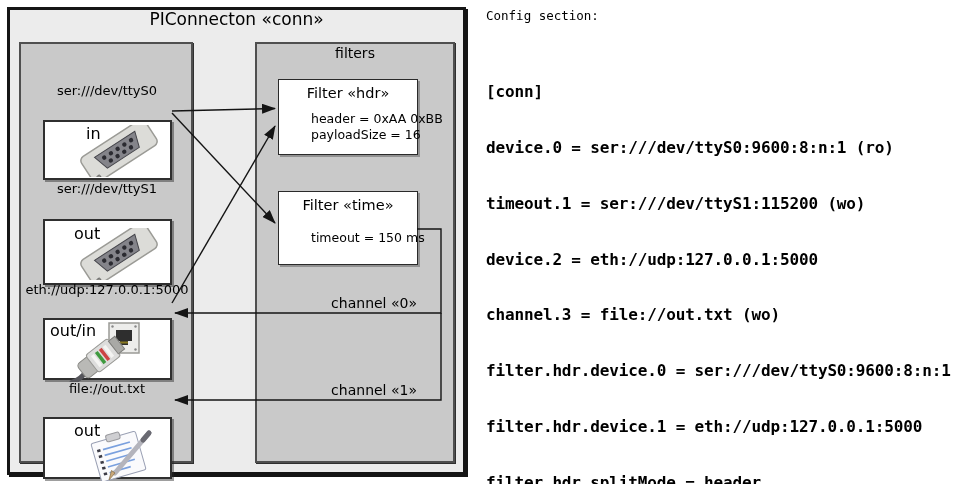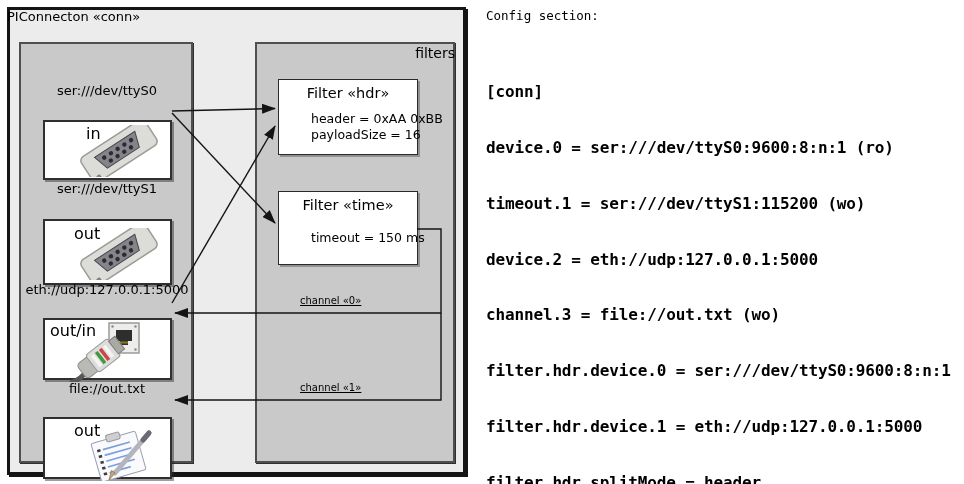--- a/index.html
+++ b/index.html
@@ -12,45 +12,45 @@
     position:relative;width:964px;height:484px;background:var(--page-bg);
     font-family:"DejaVu Sans",sans-serif;color:var(--text);overflow:hidden;
   }
   .abs{position:absolute;}
   
   .outer-box{
     left:7px;top:7px;width:459px;height:468px;
     background:var(--outer-bg);border:3px solid #151515;
     box-shadow:2px 2px 0 #151515;
   }
-  .diagram-title{left:7px;top:9px;width:459px;font-size:13px;}
+  .diagram-title{left:7px;top:9px;width:459px;text-align:center;font-size:17px;}
   
   .group{
     background:var(--group-bg);border:2px solid #4f4f4f;box-shadow:1px 1px 0 #303030;
   }
   .group-devices{left:19px;top:42px;width:174px;height:421px;}
   .group-filters{left:255px;top:42px;width:200px;height:421px;}
-  .filters-title{left:255px;top:45px;width:200px;text-align:right;font-size:14px;}
+  .filters-title{left:255px;top:45px;width:200px;text-align:center;font-size:14px;}
   
   .dev-label{left:23px;width:168px;text-align:center;font-size:13px;white-space:nowrap;margin-top:24px;}
   .dev-box{
     left:43px;width:129px;background:var(--box-bg);
     border:2px solid #2f2f2f;box-shadow:2px 2px 0 rgba(40,40,40,.45);margin-top:40px;
   }
   .port-label{position:absolute;font-size:16px;line-height:1;}
   .icon-svg{position:absolute;}
   
   .filter-box{
     left:278px;width:140px;background:var(--box-bg);
     border:1.5px solid #2a2a2a;box-shadow:2px 2px 0 rgba(40,40,40,.35);
   }
   .filter-title{width:100%;text-align:center;margin-top:5px;font-size:14.5px;}
   .filter-params{position:absolute;left:8px;font-size:12.5px;line-height:16px;white-space:nowrap;margin-left:24px;}
   
-  .chan-label{left:300px;width:117px;text-align:left;font-size:10px;white-space:nowrap;text-decoration:underline;}
+  .chan-label{left:300px;width:117px;text-align:right;font-size:14px;white-space:nowrap;}
   
   .wires{left:0;top:0;width:964px;height:484px;pointer-events:none;}
   
   .cfg-heading{
     left:486px;top:8px;font-family:"DejaVu Sans Mono",monospace;
     font-weight:normal;font-size:12.5px;white-space:pre;
   }
   .cfg-block{
     left:486px;top:46px;font-family:"DejaVu Sans Mono",monospace;
     font-weight:bold;font-size:16px;line-height:18.6px;

